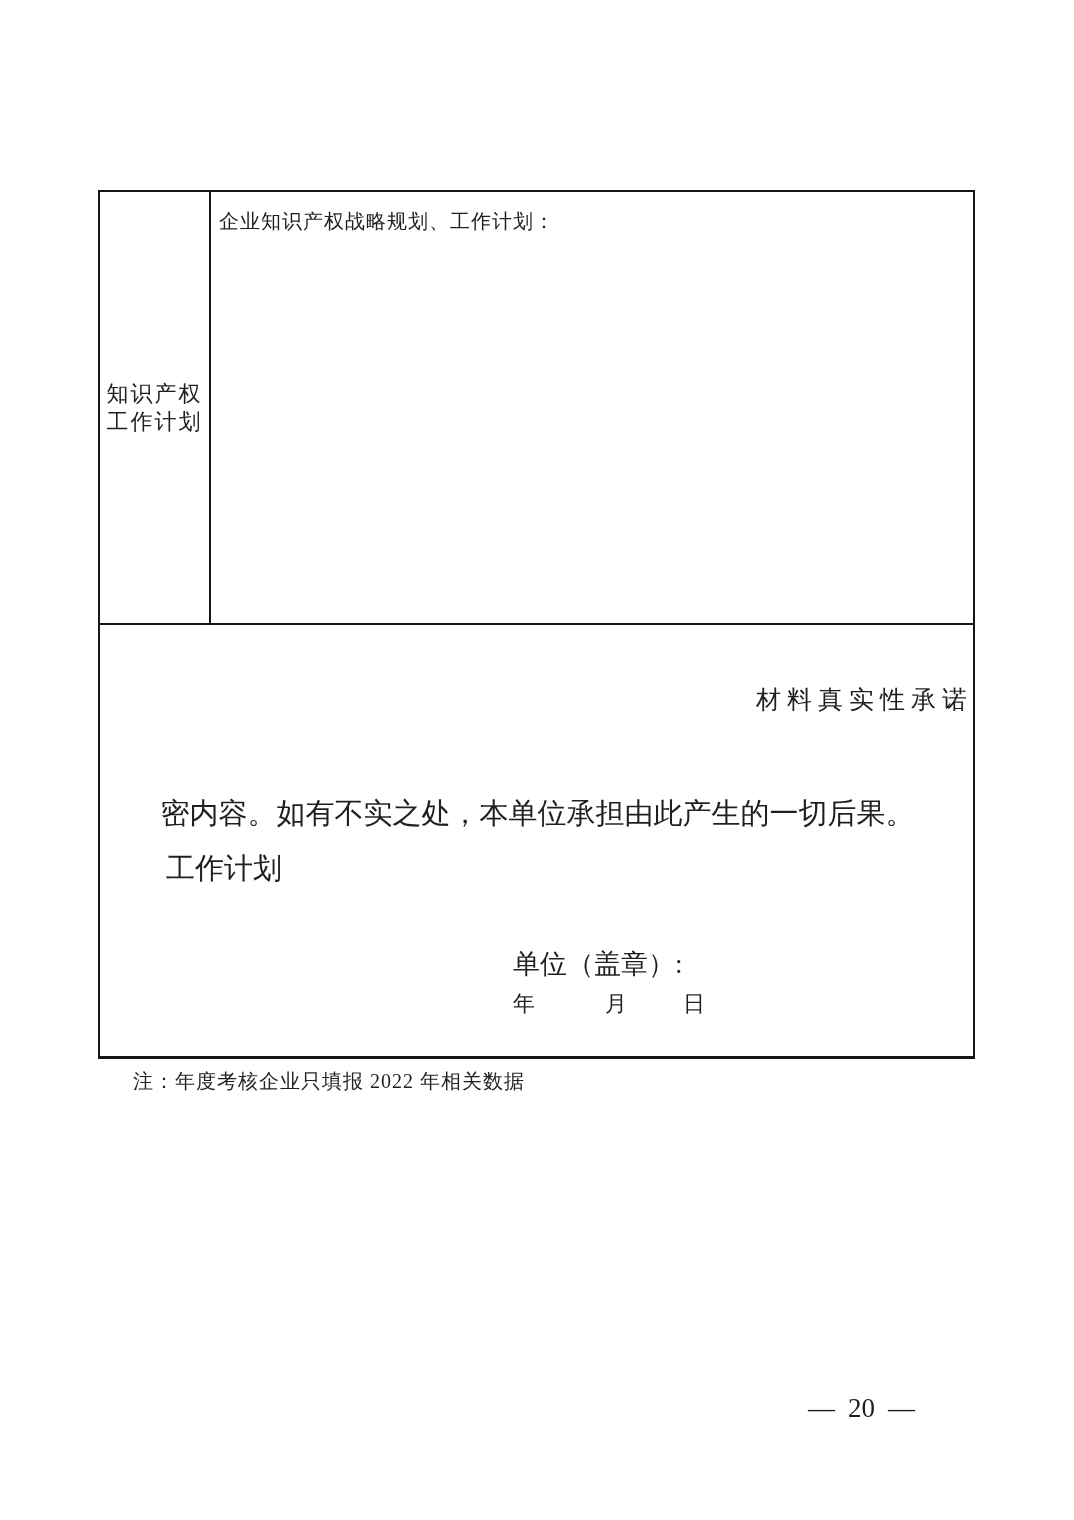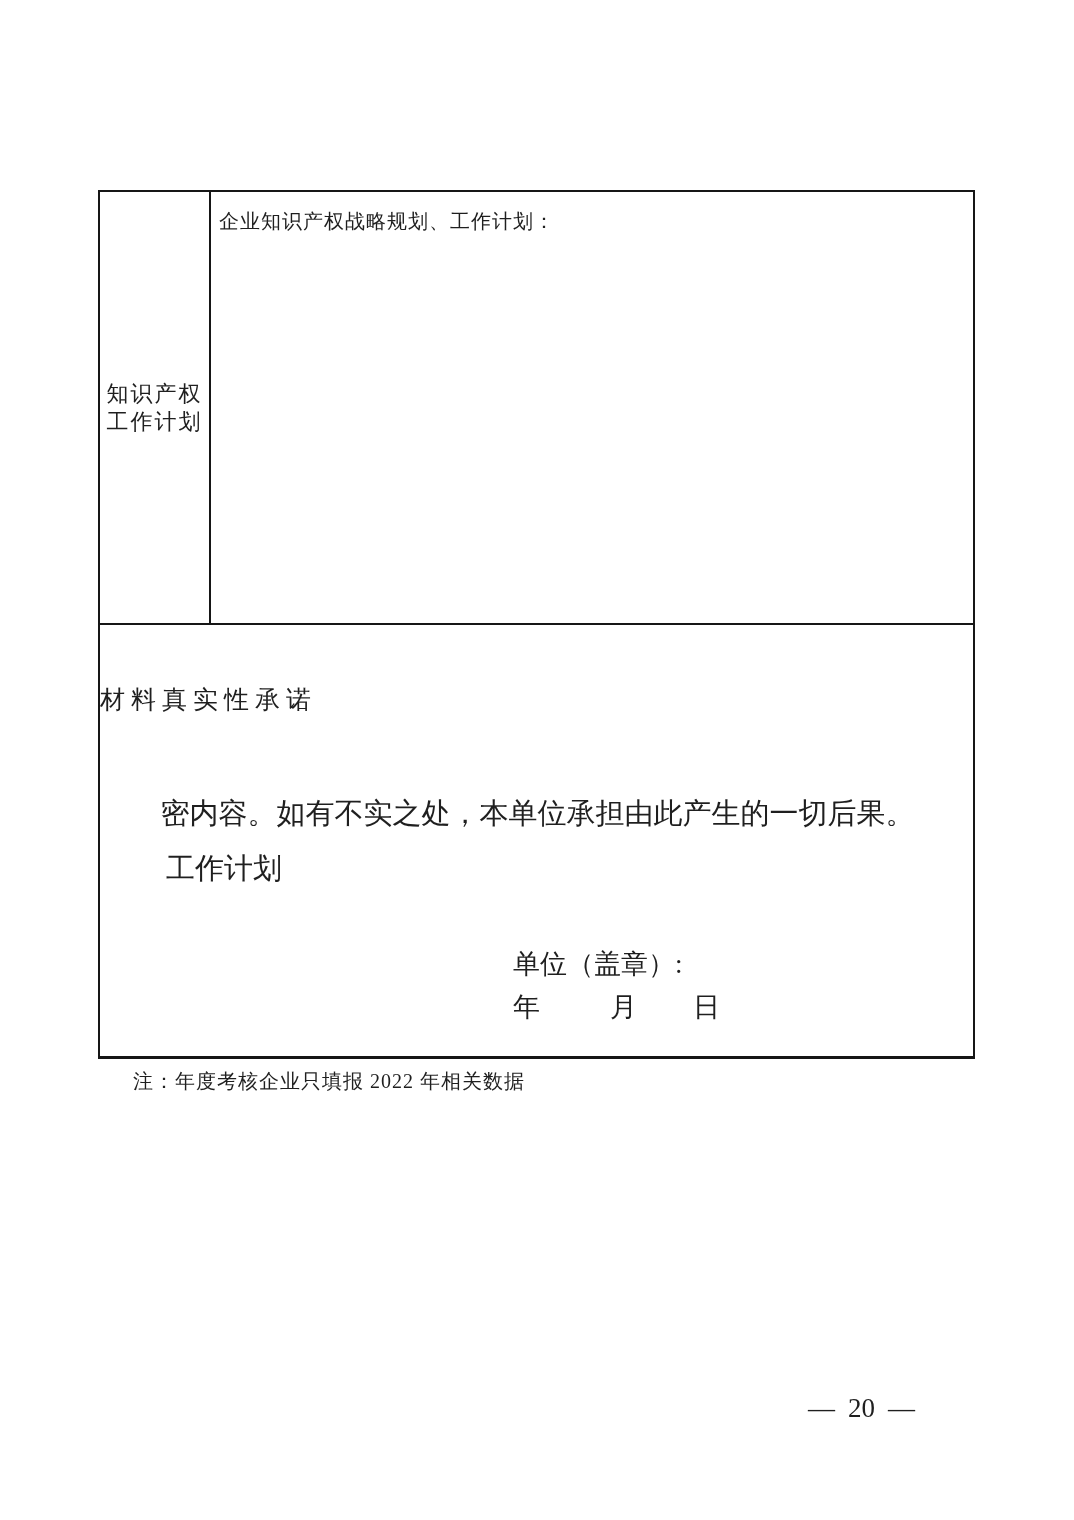--- a/index.html
+++ b/index.html
@@ -66,35 +66,35 @@
   .commitment {
     position: relative;
     flex: 1;
     font-size: 29px;
   }
   .commitment-title {
     position: absolute;
     top: 58px;
     left: 0;
     width: 100%;
-    text-align: left;
+    text-align: right;
     font-size: 25px;
     letter-spacing: 6px;
   }
   .body-line {
     position: absolute;
     left: 12px;
     right: 10px;
     white-space: nowrap;
   }
   .body-line-1 { top: 114px; text-indent: 54px; }
   .body-line-2 { top: 169px; text-align: center; }
   .declaration { position: absolute; top: 224px; left: 66px; }
   .seal-line   { position: absolute; top: 321px; left: 413px; font-size: 27px; }
-  .date-line   { position: absolute; top: 364px; left: 413px; font-size: 27px; }
+  .date-line   { position: absolute; top: 364px; left: 413px; font-size: 22px; }
   .date-line .m { margin-left: 70px; }
   .date-line .d { margin-left: 56px; }
   
   .footnote {
     position: absolute;
     left: 133px;
     top: 1068px;
     font-size: 20px;
     letter-spacing: 1px;
     white-space: nowrap;

